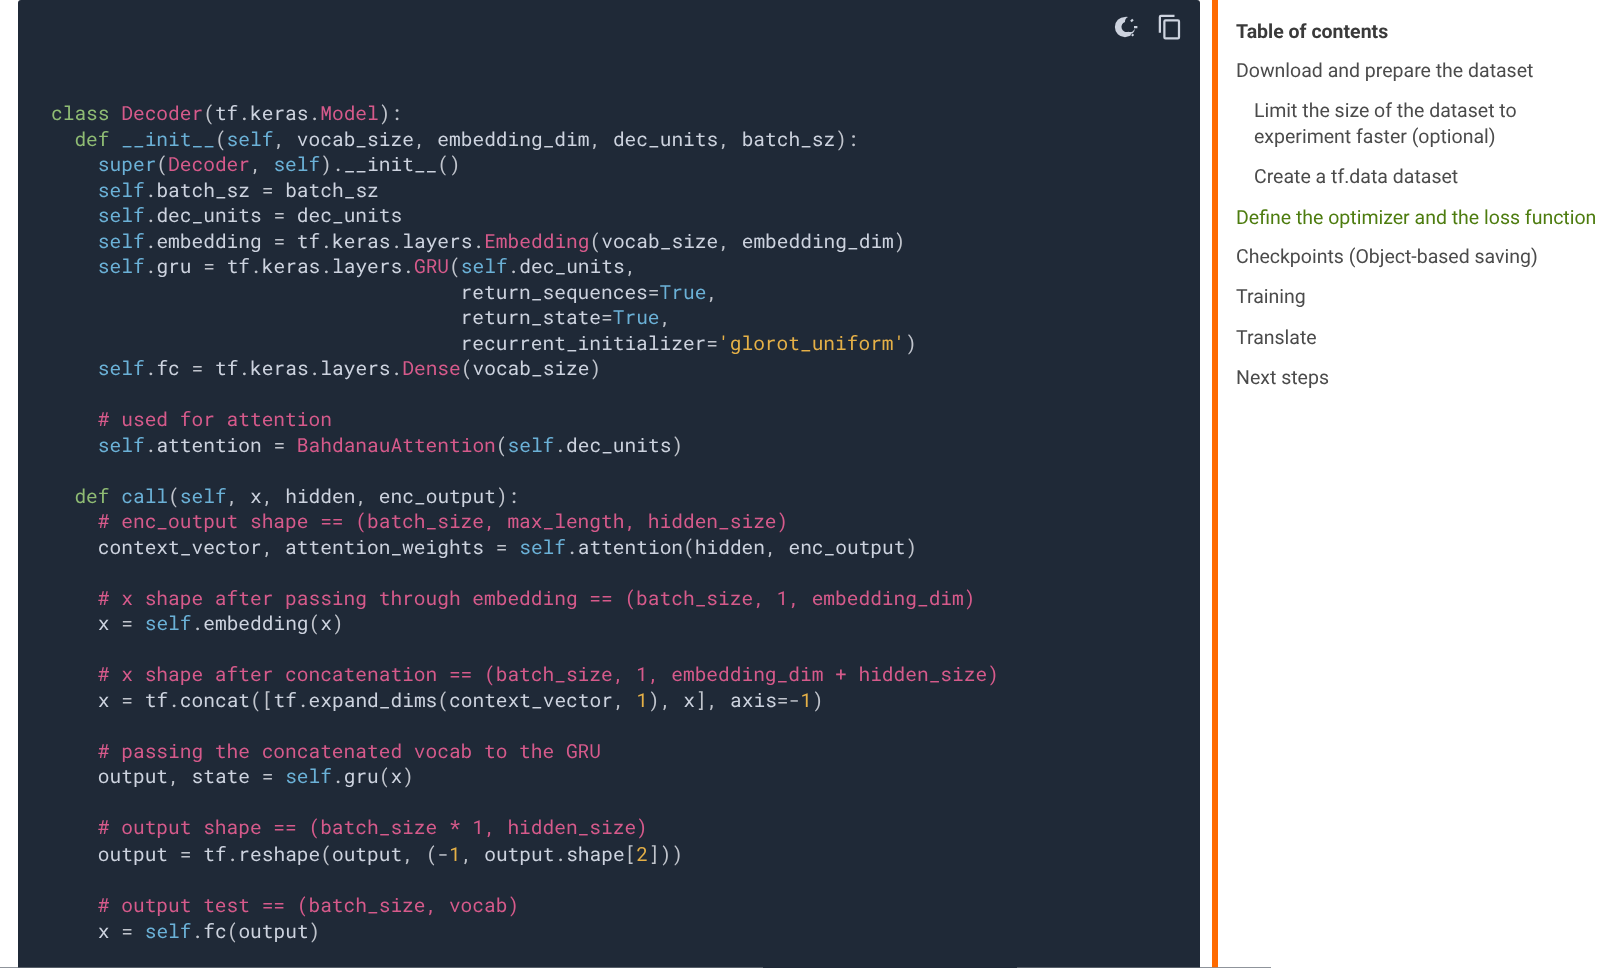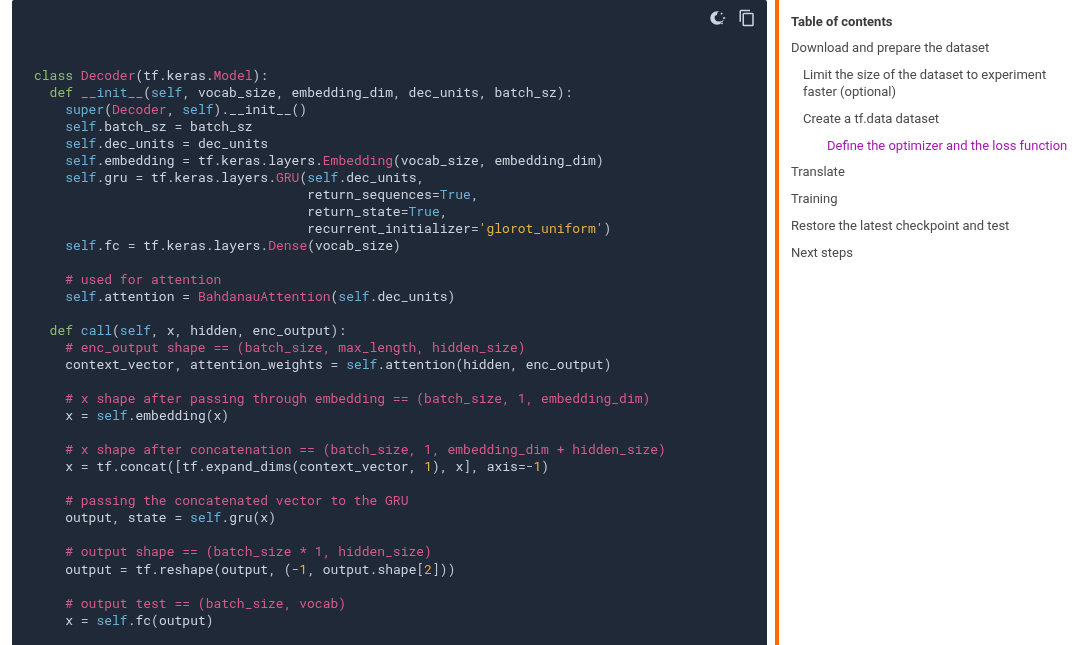--- a/index.html
+++ b/index.html
@@ -44,41 +44,41 @@
   .fn   { color: #6bb1d7; }
   .typ  { color: #d65a8b; text-align: center; }
   .punc { color: #c0c4cc; }
   .ident{ color: #cdd3df; }
   .num  { color: #e5b047; }
   .str  { color: #e5b047; }
   .cmt  { color: #d65a8b; }
 
   
   .toc {
-    width: 305px;
+    width: 272px;
     border-left: 4px solid #ff6a00;
     padding: 10px 0 0 0;
     font-size: 13px;
     color: #4b4b4b;
   }
   .toc h4 {
     font-size: 13px;
     font-weight: 700;
     padding: 4px 10px 6px 12px;
     color: #3a3a3a;
   }
   .toc-link {
     display: block;
     padding: 5px 10px 5px 12px;
     color: #4b4b4b;
     text-decoration: none;
     line-height: 1.3;
   }
   .toc-link.indent { padding-left: 24px; }
-  .toc-link.active { color: #a21caf; margin-left: 36px; }
+  .toc-link.active { color: #4d7c0f; }
 </style>
 </head>
 <body>
 
 <div class="main">
   <div class="code-block">
     <div class="code-actions">
       <span class="icon-btn">
         <svg viewBox="0 0 24 24" width="18" height="18">
             <path d="M12 3a9 9 0 1 0 9 9 4.5 4.5 0 0 1-6.12 4.19A4.5 4.5 0 0 1 12 7.5 4.5 4.5 0 0 1 14.81 3.12 8.94 8.94 0 0 0 12 3Zm6.36 1.64 1.41 1.41-1.77 1.77-1.41-1.41ZM20 11h3v2h-3Zm-1.64 6.36 1.77 1.77-1.41 1.41-1.77-1.77Z"></path>
@@ -108,38 +108,38 @@
   <span class="kw">def</span> <span class="fn">call</span><span class="punc">(</span><span class="kwlt">self</span><span class="punc">,</span> <span class="ident">x</span><span class="punc">,</span> <span class="ident">hidden</span><span class="punc">,</span> <span class="ident">enc_output</span><span class="punc">):</span>
     <span class="cmt"># enc_output shape == (batch_size, max_length, hidden_size)</span>
     <span class="ident">context_vector</span><span class="punc">,</span> <span class="ident">attention_weights</span> <span class="punc">=</span> <span class="kwlt">self</span><span class="punc">.</span><span class="ident">attention</span><span class="punc">(</span><span class="ident">hidden</span><span class="punc">,</span> <span class="ident">enc_output</span><span class="punc">)</span>
 &nbsp;
     <span class="cmt"># x shape after passing through embedding == (batch_size, 1, embedding_dim)</span>
     <span class="ident">x</span> <span class="punc">=</span> <span class="kwlt">self</span><span class="punc">.</span><span class="ident">embedding</span><span class="punc">(</span><span class="ident">x</span><span class="punc">)</span>
 &nbsp;
     <span class="cmt"># x shape after concatenation == (batch_size, 1, embedding_dim + hidden_size)</span>
     <span class="ident">x</span> <span class="punc">=</span> <span class="ident">tf</span><span class="punc">.</span><span class="ident">concat</span><span class="punc">([</span><span class="ident">tf</span><span class="punc">.</span><span class="ident">expand_dims</span><span class="punc">(</span><span class="ident">context_vector</span><span class="punc">,</span> <span class="num">1</span><span class="punc">),</span> <span class="ident">x</span><span class="punc">],</span> <span class="ident">axis</span><span class="punc">=-</span><span class="num">1</span><span class="punc">)</span>
 &nbsp;
-    <span class="cmt"># passing the concatenated vector to the GRU</span>
+    <span class="cmt"># passing the concatenated vocab to the GRU</span>
     <span class="ident">output</span><span class="punc">,</span> <span class="ident">state</span> <span class="punc">=</span> <span class="kwlt">self</span><span class="punc">.</span><span class="ident">gru</span><span class="punc">(</span><span class="ident">x</span><span class="punc">)</span>
 &nbsp;
     <span class="cmt"># output shape == (batch_size * 1, hidden_size)</span>
     <span class="ident">output</span> <span class="punc">=</span> <span class="ident">tf</span><span class="punc">.</span><span class="ident">reshape</span><span class="punc">(</span><span class="ident">output</span><span class="punc">,</span> <span class="punc">(-</span><span class="num">1</span><span class="punc">,</span> <span class="ident">output</span><span class="punc">.</span><span class="ident">shape</span><span class="punc">[</span><span class="num">2</span><span class="punc">]))</span>
 &nbsp;
     <span class="cmt"># output test == (batch_size, vocab)</span>
     <span class="ident">x</span> <span class="punc">=</span> <span class="kwlt">self</span><span class="punc">.</span><span class="ident">fc</span><span class="punc">(</span><span class="ident">output</span><span class="punc">)</span>
 &nbsp;
     <span class="kw">return</span> <span class="ident">x</span><span class="punc">,</span> <span class="ident">state</span><span class="punc">,</span> <span class="ident">attention_weights</span></div>
   </div>
 </div>
 
 <nav class="toc">
   <h4>Table of contents</h4>
   <div id="toc-items">
       <a href="#" class="toc-link">Download and prepare the dataset</a>
       <a href="#" class="toc-link indent">Limit the size of the dataset to experiment faster (optional)</a>
       <a href="#" class="toc-link indent">Create a tf.data dataset</a>
       <a href="#" class="toc-link active">Define the optimizer and the loss function</a>
+      <a href="#" class="toc-link">Checkpoints (Object-based saving)</a>
+      <a href="#" class="toc-link">Training</a>
       <a href="#" class="toc-link">Translate</a>
-      <a href="#" class="toc-link">Training</a>
-      <a href="#" class="toc-link">Restore the latest checkpoint and test</a>
       <a href="#" class="toc-link">Next steps</a>
     </div>
 </nav>
 
 </body></html>

